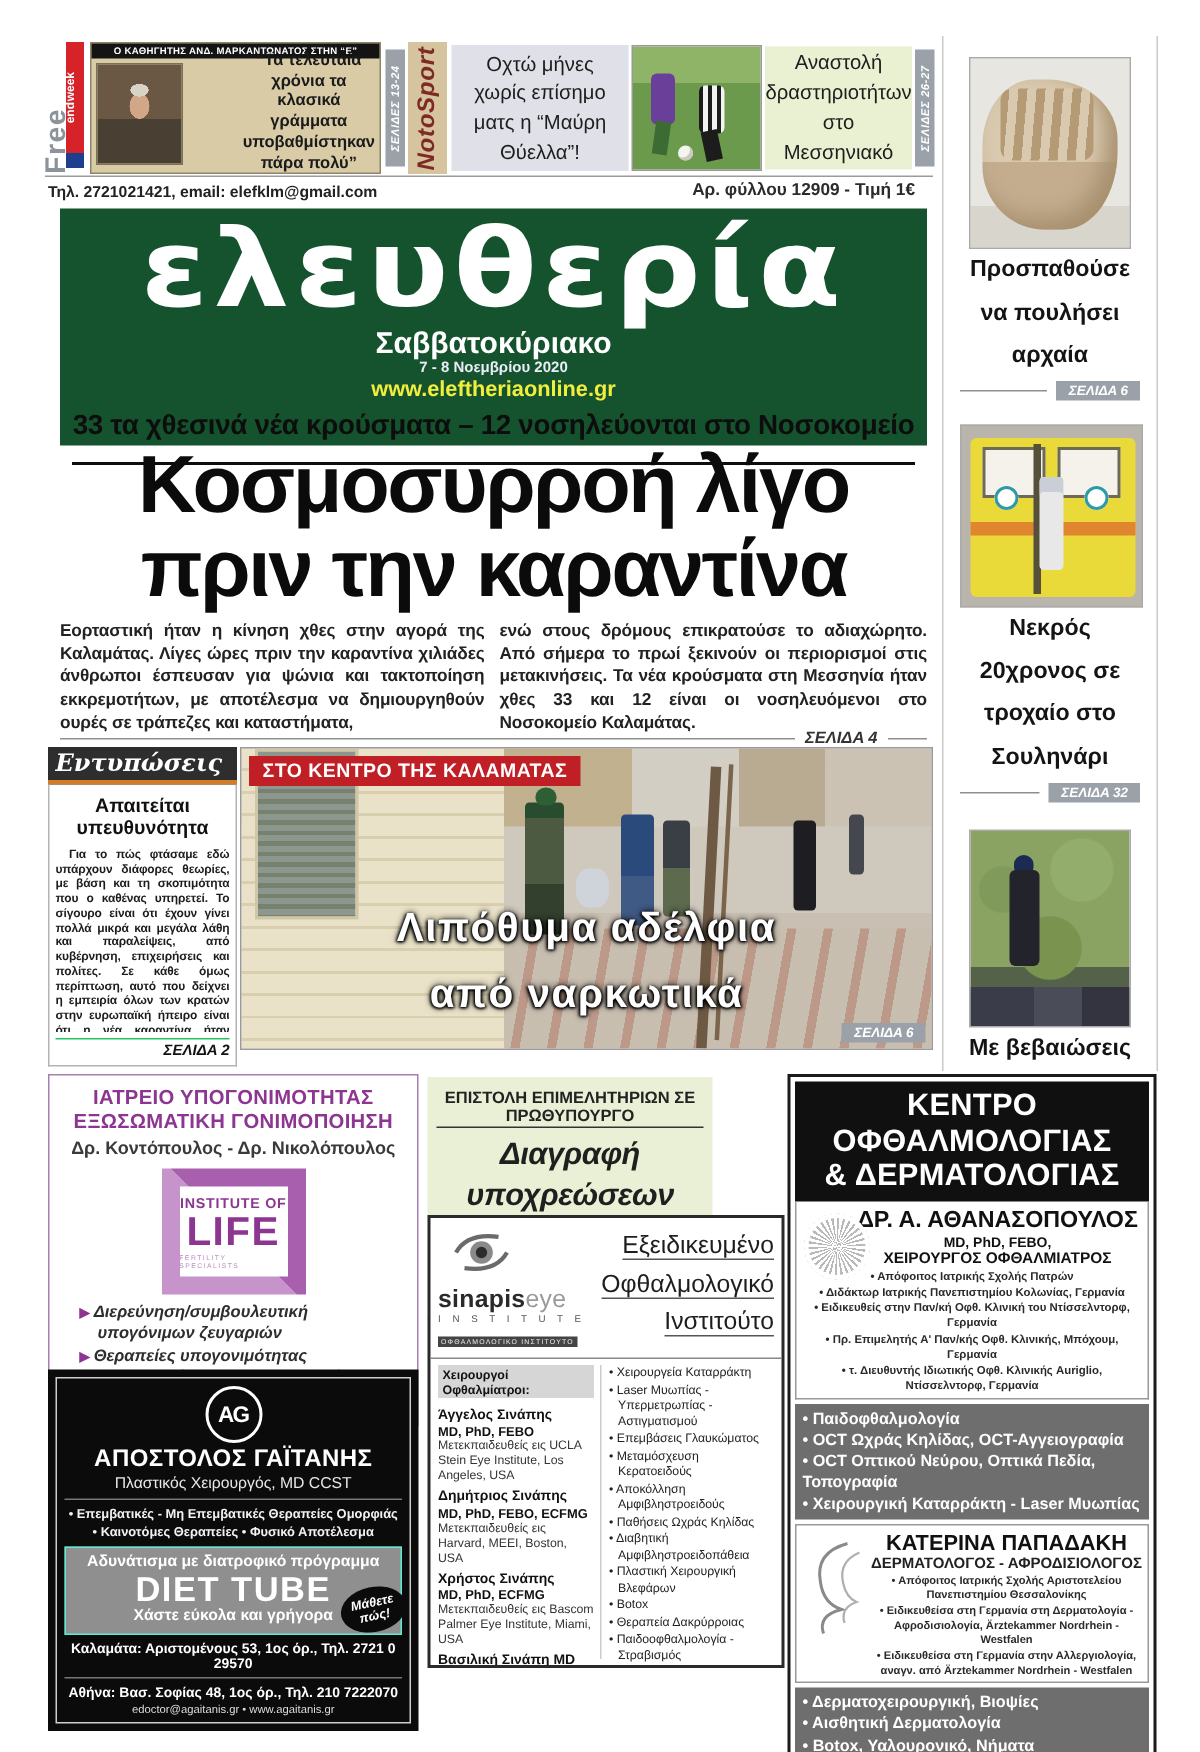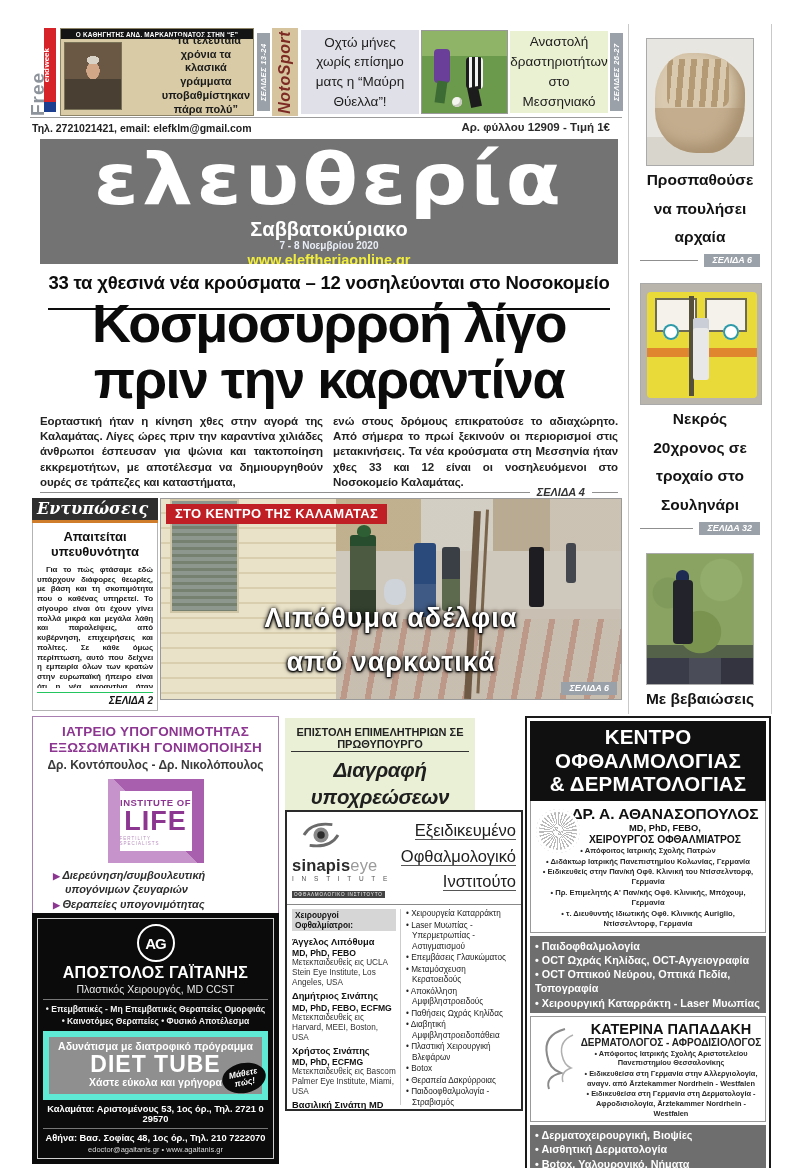--- a/index.html
+++ b/index.html
@@ -35,21 +35,21 @@
   .fb-p2l{position:absolute;left:47px;top:56px;width:11px;height:20px;background:#1c1c1c;transform:rotate(-12deg);}
   .fb-ball{position:absolute;left:30px;top:66px;width:10px;height:10px;background:#f5f5f0;border-radius:50%;box-shadow:inset -2px -2px 0 #c9c9c0;}
   #sport-story2{left:510px;top:31px;width:98px;height:82px;background:#eaf0d2;display:flex;align-items:center;justify-content:center;padding:0 5px;box-sizing:border-box;font-size:13.5px;line-height:1.5;text-align:center;color:#1d1d1d;}
   #pages2627{left:610px;top:33px;height:78px;box-sizing:border-box;}
 
   #toprule{left:30px;top:117px;width:592px;height:1px;background:#9b9b9b;}
   #contact{left:32px;top:122px;font-size:10.5px;font-weight:bold;color:#222;}
   #issue{left:400px;top:121px;width:210px;text-align:right;font-size:11.5px;font-weight:bold;color:#2b2b2b;}
 
   
-  #masthead{left:40px;top:139px;width:578px;height:125px;background:#737373;overflow:hidden;}
+  #masthead{left:40px;top:139px;width:578px;height:158px;background:#14532d;overflow:hidden;}
   .mast-title{margin-top:1px;text-align:center;font-family:"DejaVu Sans",sans-serif;font-weight:bold;color:#fff;font-size:72px;line-height:78px;letter-spacing:3px;transform:scaleX(1.12);}
   .mast-sub{text-align:center;color:#fff;font-weight:bold;font-size:20px;line-height:22px;}
   .mast-date{text-align:center;color:#e9edf6;font-weight:bold;font-size:10px;line-height:12px;}
   .mast-url{text-align:center;color:#f2ee3e;font-weight:bold;font-size:14.5px;line-height:16px;}
 
   
   #kicker{left:40px;top:272px;width:578px;text-align:center;}
   #kicker span{display:inline-block;font-size:18.5px;font-weight:bold;color:#0d0d0d;border-bottom:2px solid #0d0d0d;padding-bottom:14px;letter-spacing:-.2px;}
   #headline{left:36px;top:295px;width:586px;text-align:center;font-weight:bold;color:#0b0b0b;font-size:54px;line-height:56px;letter-spacing:-1.5px;}
   .lede{top:414px;font-size:11.5px;font-weight:bold;color:#222;text-align:justify;line-height:1.32;letter-spacing:-.1px;}
@@ -130,21 +130,21 @@
   .ft-addr{margin:6px -6px 0;background:#8c3591;color:#fff;font-weight:bold;font-size:11.5px;text-align:center;padding:3px 0;}
 
   
   #gait{left:32px;top:913px;width:247px;background:#0b0b0b;padding:5px;box-sizing:border-box;}
   .gt-in{border:1px solid #cfcfcf;padding:5px 5px 4px;color:#fff;}
   .gt-logo{width:34px;height:34px;margin:0 auto;border:2px solid #fff;border-radius:50%;display:flex;align-items:center;justify-content:center;font-size:15px;font-weight:bold;color:#fff;letter-spacing:-1px;}
   .gt-name{text-align:center;font-weight:bold;font-size:16px;margin-top:2px;letter-spacing:.3px;}
   .gt-sub{text-align:center;font-size:10.5px;margin-top:1px;color:#e8e8e8;}
   .gt-div{height:1px;background:#777;margin:4px 0;}
   .gt-line{text-align:center;font-weight:bold;font-size:8.6px;line-height:1.35;color:#f2f2f2;}
-  .gt-diet{position:relative;margin-top:4px;background:#8f8f8f;border:6px solid #5eead4;padding:3px 4px 4px;color:#fff;}
+  .gt-diet{position:relative;margin-top:4px;background:#8f8f8f;border:1px solid #5eead4;padding:3px 4px 4px;color:#fff;}
   .gt-dk{text-align:center;font-weight:bold;font-size:10.5px;}
   .gt-dt{text-align:center;font-weight:bold;font-size:23px;line-height:24px;letter-spacing:1px;}
   .gt-dl{text-align:center;font-weight:bold;font-size:10.5px;line-height:1.3;}
   .gt-badge{position:absolute;right:-4px;top:26px;background:#0b0b0b;border-radius:50%;width:44px;height:30px;display:flex;align-items:center;justify-content:center;transform:rotate(-12deg);font-size:8.5px;font-weight:bold;font-style:italic;text-align:center;line-height:1.1;}
   .gt-addr{text-align:center;font-weight:bold;font-size:9.3px;margin-top:4px;}
   .gt-web{text-align:center;font-size:7.5px;margin-top:2px;color:#ddd;}
 
   
   #sinapis{left:285px;top:810px;width:238px;border:2px solid #2a2a2a;background:#fff;box-sizing:border-box;}
   .sn-head{display:flex;padding:6px 5px 4px;border-bottom:1px solid #888;}
@@ -397,21 +397,21 @@
       </div>
       <div class="sn-title">
         <div><span>Εξειδικευμένο</span></div>
         <div><span>Οφθαλμολογικό</span></div>
         <div><span>Ινστιτούτο</span></div>
       </div>
     </div>
     <div class="sn-cols">
       <div class="sn-left">
         <span class="sn-chip">Χειρουργοί Οφθαλμίατροι:</span>
-        <div class="sn-docname">Άγγελος Λιπόθυμα</div>
+        <div class="sn-docname">Άγγελος Σινάπης</div>
         <div class="sn-docdeg">MD, PhD, FEBO</div>
         <div class="sn-doctr">Μετεκπαιδευθείς εις UCLA Stein Eye Institute, Los Angeles, USA</div>
         <div class="sn-docname">Δημήτριος Σινάπης</div>
         <div class="sn-docdeg">MD, PhD, FEBO, ECFMG</div>
         <div class="sn-doctr">Μετεκπαιδευθείς εις Harvard, MEEI, Boston, USA</div>
         <div class="sn-docname">Χρήστος Σινάπης</div>
         <div class="sn-docdeg">MD, PhD, ECFMG</div>
         <div class="sn-doctr">Μετεκπαιδευθείς εις Bascom Palmer Eye Institute, Miami, USA</div>
         <div class="sn-docname">Βασιλική Σινάπη MD</div>
       </div>
@@ -454,22 +454,22 @@
       <div class="ec-gi">Χειρουργική Καταρράκτη - Laser Μυωπίας</div>
     </div>
     <div class="ec-sec2">
       <svg class="ec-face" width="44" height="66" viewBox="0 0 44 66">
         <path d="M30 4 q-22 6 -18 26 q2 14 14 18 q-16 4 -12 16" stroke="#8a8a8a" fill="none" stroke-width="2"></path>
         <path d="M38 10 q-14 6 -11 20 q2 10 9 13 q-11 4 -8 14" stroke="#b0b0b0" fill="none" stroke-width="1.5"></path>
       </svg>
       <div class="ec-name2">ΚΑΤΕΡΙΝΑ ΠΑΠΑΔΑΚΗ</div>
       <div class="ec-role2">ΔΕΡΜΑΤΟΛΟΓΟΣ - ΑΦΡΟΔΙΣΙΟΛΟΓΟΣ</div>
       <div class="ec-cred2">Απόφοιτος Ιατρικής Σχολής Αριστοτελείου Πανεπιστημίου Θεσσαλονίκης</div>
+      <div class="ec-cred2">Ειδικευθείσα στη Γερμανία στη Δερματολογία - Αφροδισιολογία, Ärztekammer Nordrhein - Westfalen</div>
       <div class="ec-cred2">Ειδικευθείσα στη Γερμανία στην Αλλεργιολογία, αναγν. από Ärztekammer Nordrhein - Westfalen</div>
-      <div class="ec-cred2">Ειδικευθείσα στη Γερμανία στη Δερματολογία - Αφροδισιολογία, Ärztekammer Nordrhein - Westfalen</div>
     </div>
     <div class="ec-gray">
       <div class="ec-gi">Δερματοχειρουργική, Βιοψίες</div>
       <div class="ec-gi">Αισθητική Δερματολογία</div>
       <div class="ec-gi">Botox, Υαλουρονικό, Νήματα</div>
 
     </div>
 
   </div>
 

